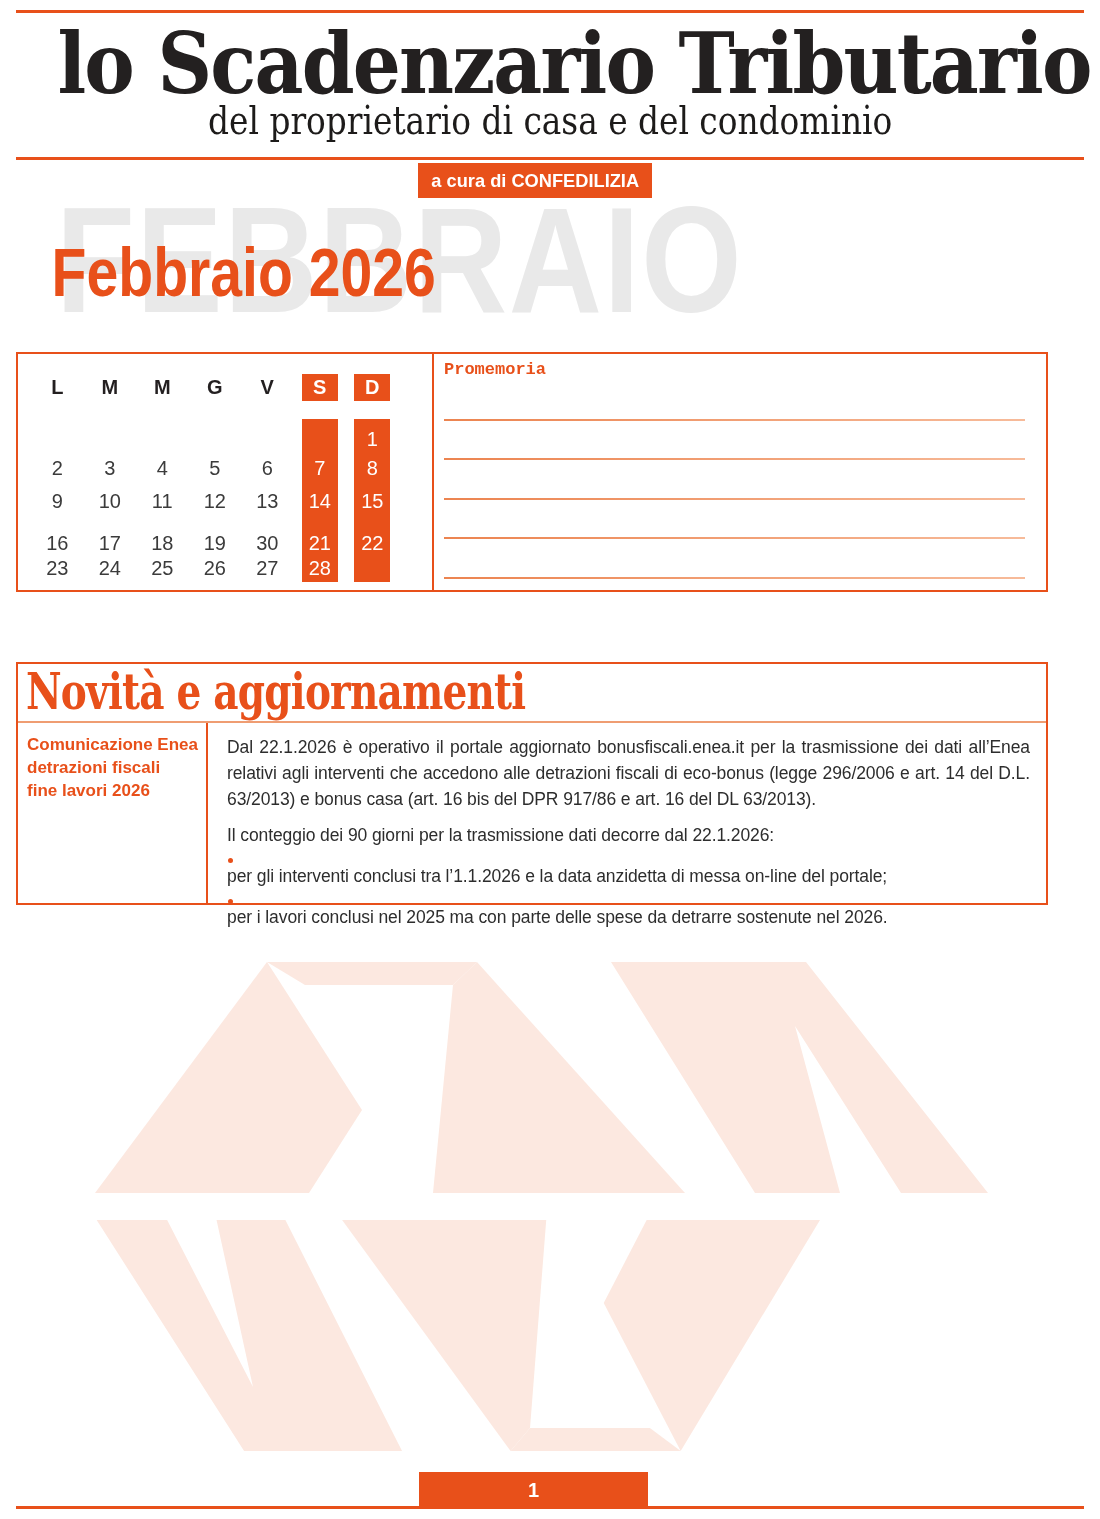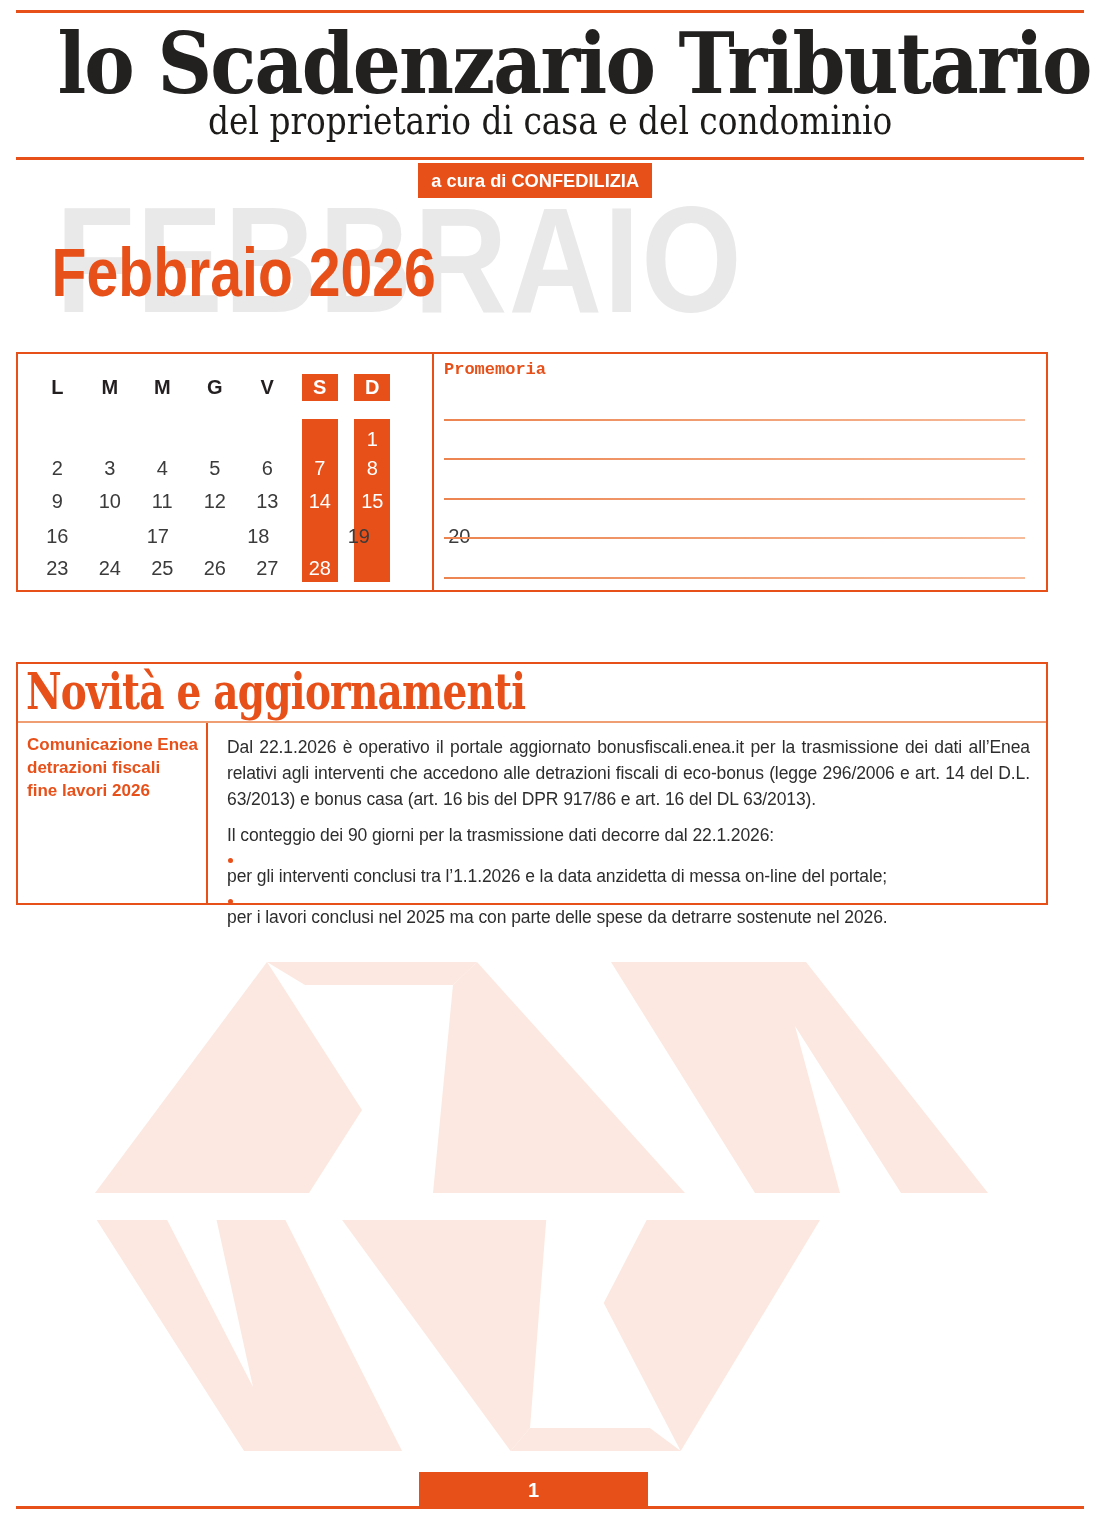--- a/index.html
+++ b/index.html
@@ -134,26 +134,26 @@
       </div>
       <div class="cal-row" style="top: 133px;">
         <div class="cal-cell">9</div>
         <div class="cal-cell">10</div>
         <div class="cal-cell">11</div>
         <div class="cal-cell">12</div>
         <div class="cal-cell">13</div>
         <div class="cal-cell we">14</div>
         <div class="cal-cell we">15</div>
       </div>
-      <div class="cal-row" style="top: 168px; gap: 48px;">
+      <div class="cal-row" style="top: 175px;">
         <div class="cal-cell">16</div>
         <div class="cal-cell">17</div>
         <div class="cal-cell">18</div>
         <div class="cal-cell">19</div>
-        <div class="cal-cell">20</div>
+        <div class="cal-cell">30</div>
         <div class="cal-cell we">21</div>
         <div class="cal-cell we">22</div>
       </div>
       <div class="cal-row" style="top: 200px;">
         <div class="cal-cell">23</div>
         <div class="cal-cell">24</div>
         <div class="cal-cell">25</div>
         <div class="cal-cell">26</div>
         <div class="cal-cell">27</div>
         <div class="cal-cell we">28</div>

